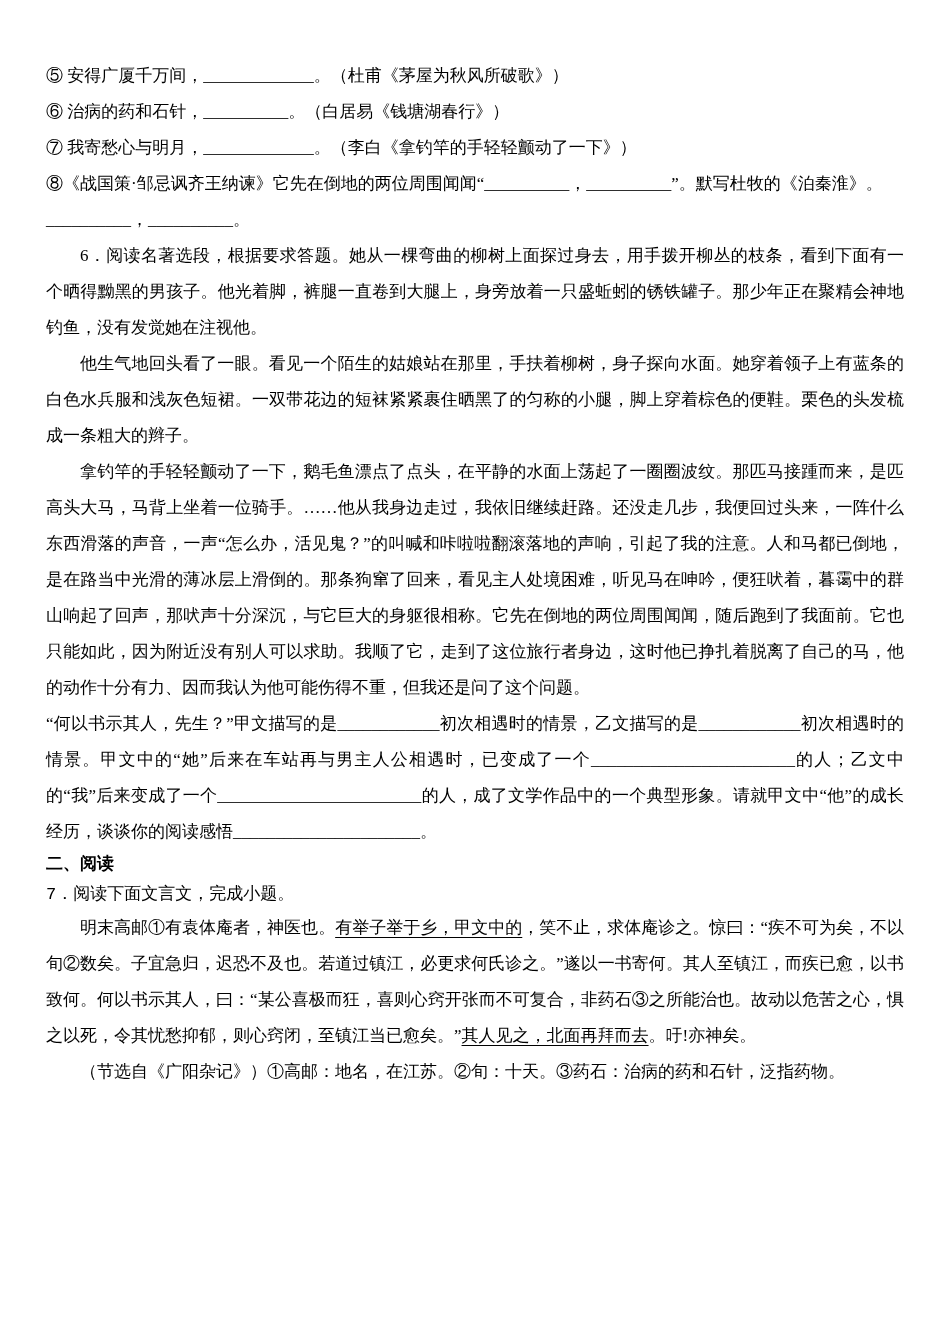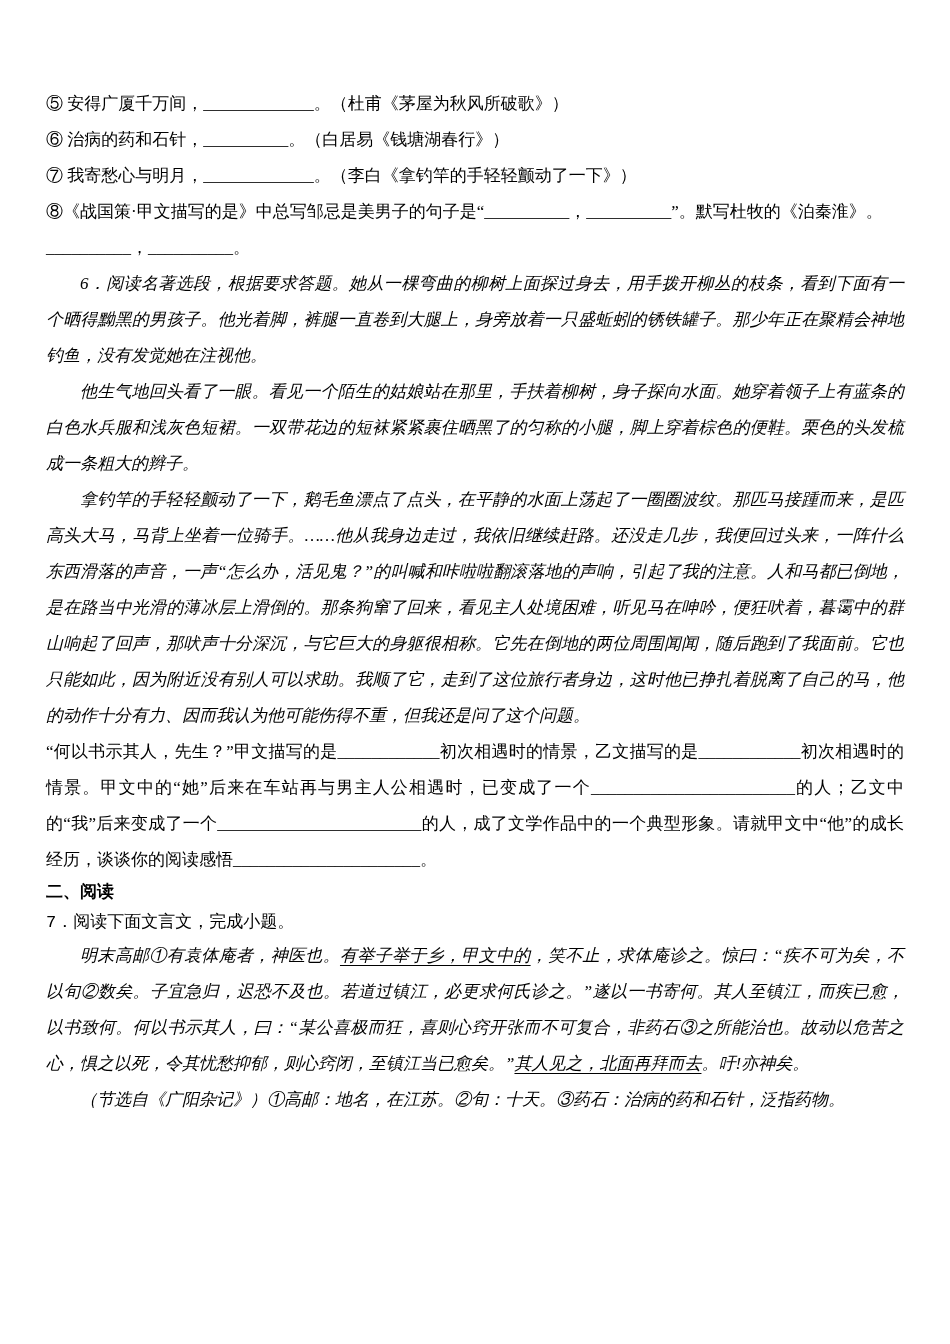--- a/index.html
+++ b/index.html
@@ -2,41 +2,41 @@
 <html><head>
 <meta charset="utf-8">
 <style>
   *{box-sizing:border-box;}
   html,body{margin:0;padding:0;}
   body{
     width:950px;height:1344px;overflow:hidden;
     background:#ffffff;color:#000000;
     font-family:"Liberation Serif","DejaVu Serif",serif;
   }
-  .page{padding:86px 46px 0 46px;}
+  .page{padding:58px 46px 0 46px;}
   .para{
     font-size:17px;line-height:36px;
     text-align:justify;text-justify:inter-character;
     margin:0;color:#000;
     word-break:break-all;
   }
-  .para.indent{text-indent:2em;font-style:italic;}
+  .para.indent{text-indent:2em;}
   .para.tight{line-height:30px;font-family:Liberation Mono, monospace;}
   .para.bold{font-weight:700;}
   .para .u{text-decoration:underline;text-underline-offset:4px;}
 </style>
 </head>
 <body>
 
 <div class="page">
   <div id="doc-body">
       <div class="para"><span>⑤ 安得广厦千万间，</span><span>_____________</span><span>。（杜甫《茅屋为秋风所破歌》）</span></div>
       <div class="para"><span>⑥ 治病的药和石针，</span><span>__________</span><span>。（白居易《钱塘湖春行》）</span></div>
       <div class="para"><span>⑦ 我寄愁心与明月，</span><span>_____________</span><span>。（李白《拿钓竿的手轻轻颤动了一下》）</span></div>
-      <div class="para"><span>⑧《战国策·甲文描写的是》中总写邹忌是美男子的句子是“</span><span>__________</span><span>，</span><span>__________</span><span>”。默写杜牧的《泊秦淮》。</span></div>
+      <div class="para"><span>⑧《战国策·邹忌讽齐王纳谏》它先在倒地的两位周围闻闻“</span><span>__________</span><span>，</span><span>__________</span><span>”。默写杜牧的《泊秦淮》。</span></div>
       <div class="para"><span>__________</span><span>，</span><span>__________</span><span>。</span></div>
       <div class="para indent"><span>6．阅读名著选段，根据要求答题。她从一棵弯曲的柳树上面探过身去，用手拨开柳丛的枝条，看到下面有一个晒得黝黑的男孩子。他光着脚，裤腿一直卷到大腿上，身旁放着一只盛蚯蚓的锈铁罐子。那少年正在聚精会神地钓鱼，没有发觉她在注视他。</span></div>
       <div class="para indent"><span>他生气地回头看了一眼。看见一个陌生的姑娘站在那里，手扶着柳树，身子探向水面。她穿着领子上有蓝条的白色水兵服和浅灰色短裙。一双带花边的短袜紧紧裹住晒黑了的匀称的小腿，脚上穿着棕色的便鞋。栗色的头发梳成一条粗大的辫子。</span></div>
       <div class="para indent"><span>拿钓竿的手轻轻颤动了一下，鹅毛鱼漂点了点头，在平静的水面上荡起了一圈圈波纹。那匹马接踵而来，是匹高头大马，马背上坐着一位骑手。……他从我身边走过，我依旧继续赶路。还没走几步，我便回过头来，一阵什么东西滑落的声音，一声“怎么办，活见鬼？”的叫喊和咔啦啦翻滚落地的声响，引起了我的注意。人和马都已倒地，是在路当中光滑的薄冰层上滑倒的。那条狗窜了回来，看见主人处境困难，听见马在呻吟，便狂吠着，暮霭中的群山响起了回声，那吠声十分深沉，与它巨大的身躯很相称。它先在倒地的两位周围闻闻，随后跑到了我面前。它也只能如此，因为附近没有别人可以求助。我顺了它，走到了这位旅行者身边，这时他已挣扎着脱离了自己的马，他的动作十分有力、因而我认为他可能伤得不重，但我还是问了这个问题。</span></div>
       <div class="para"><span>“何以书示其人，先生？”甲文描写的是</span><span>____________</span><span>初次相遇时的情景，乙文描写的是</span><span>____________</span><span>初次相遇时的情景。甲文中的“她”后来在车站再与男主人公相遇时，已变成了一个</span><span>________________________</span><span>的人；乙文中的“我”后来变成了一个</span><span>________________________</span><span>的人，成了文学作品中的一个典型形象。请就甲文中“他”的成长经历，谈谈你的阅读感悟</span><span>______________________</span><span>。</span></div>
       <div class="para tight bold"><span>二、阅读</span></div>
       <div class="para tight"><span>7．阅读下面文言文，完成小题。</span></div>
       <div class="para indent"><span>明末高邮①有袁体庵者，神医也。</span><span class="u">有举子举于乡，甲文中的</span><span>，笑不止，求体庵诊之。惊曰：“疾不可为矣，不以旬②数矣。子宜急归，迟恐不及也。若道过镇江，必更求何氏诊之。”遂以一书寄何。其人至镇江，而疾已愈，以书致何。何以书示其人，曰：“某公喜极而狂，喜则心窍开张而不可复合，非药石③之所能治也。故动以危苦之心，惧之以死，令其忧愁抑郁，则心窍闭，至镇江当已愈矣。”</span><span class="u">其人见之，北面再拜而去</span><span>。吁!亦神矣。</span></div>
       <div class="para indent"><span>（节选自《广阳杂记》）①高邮：地名，在江苏。②旬：十天。③药石：治病的药和石针，泛指药物。</span></div>
     </div>

